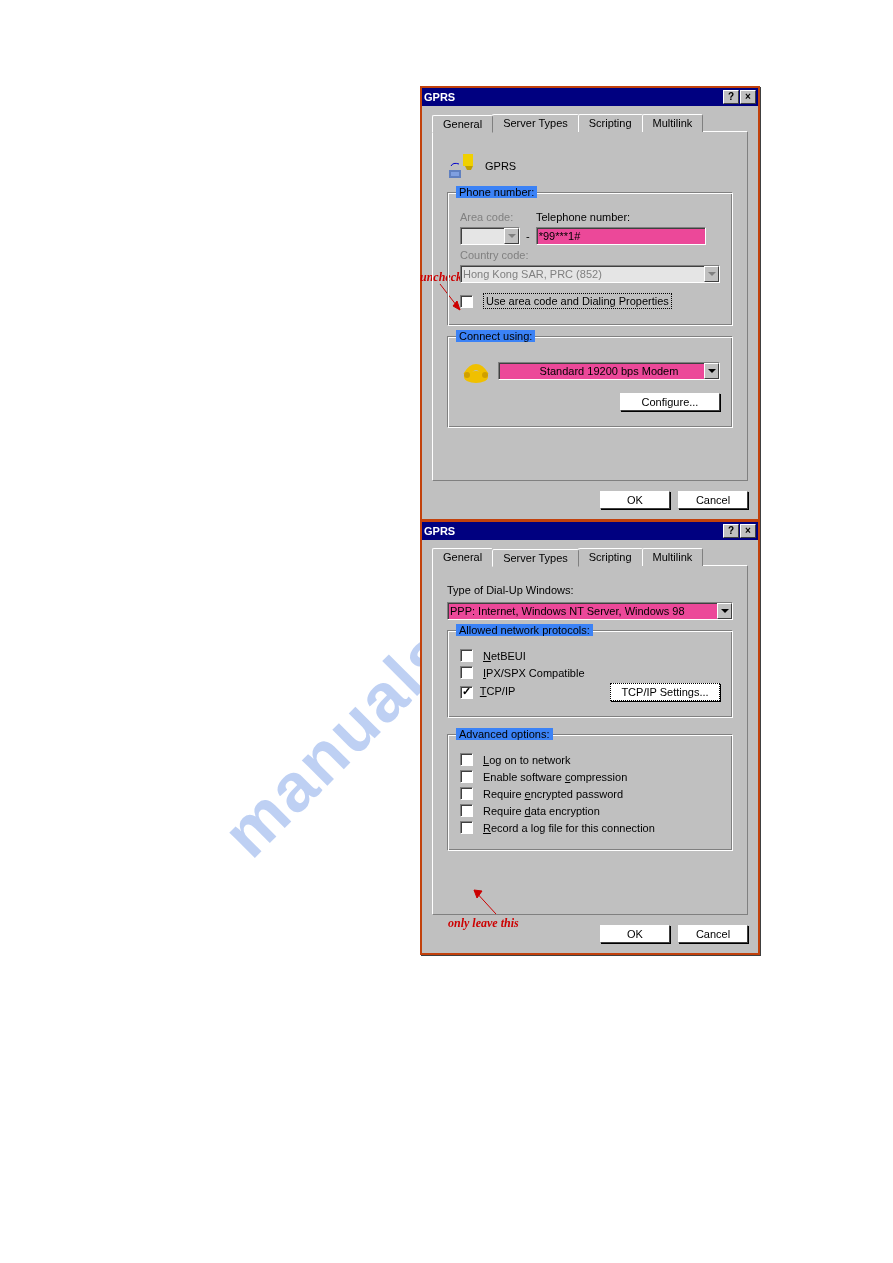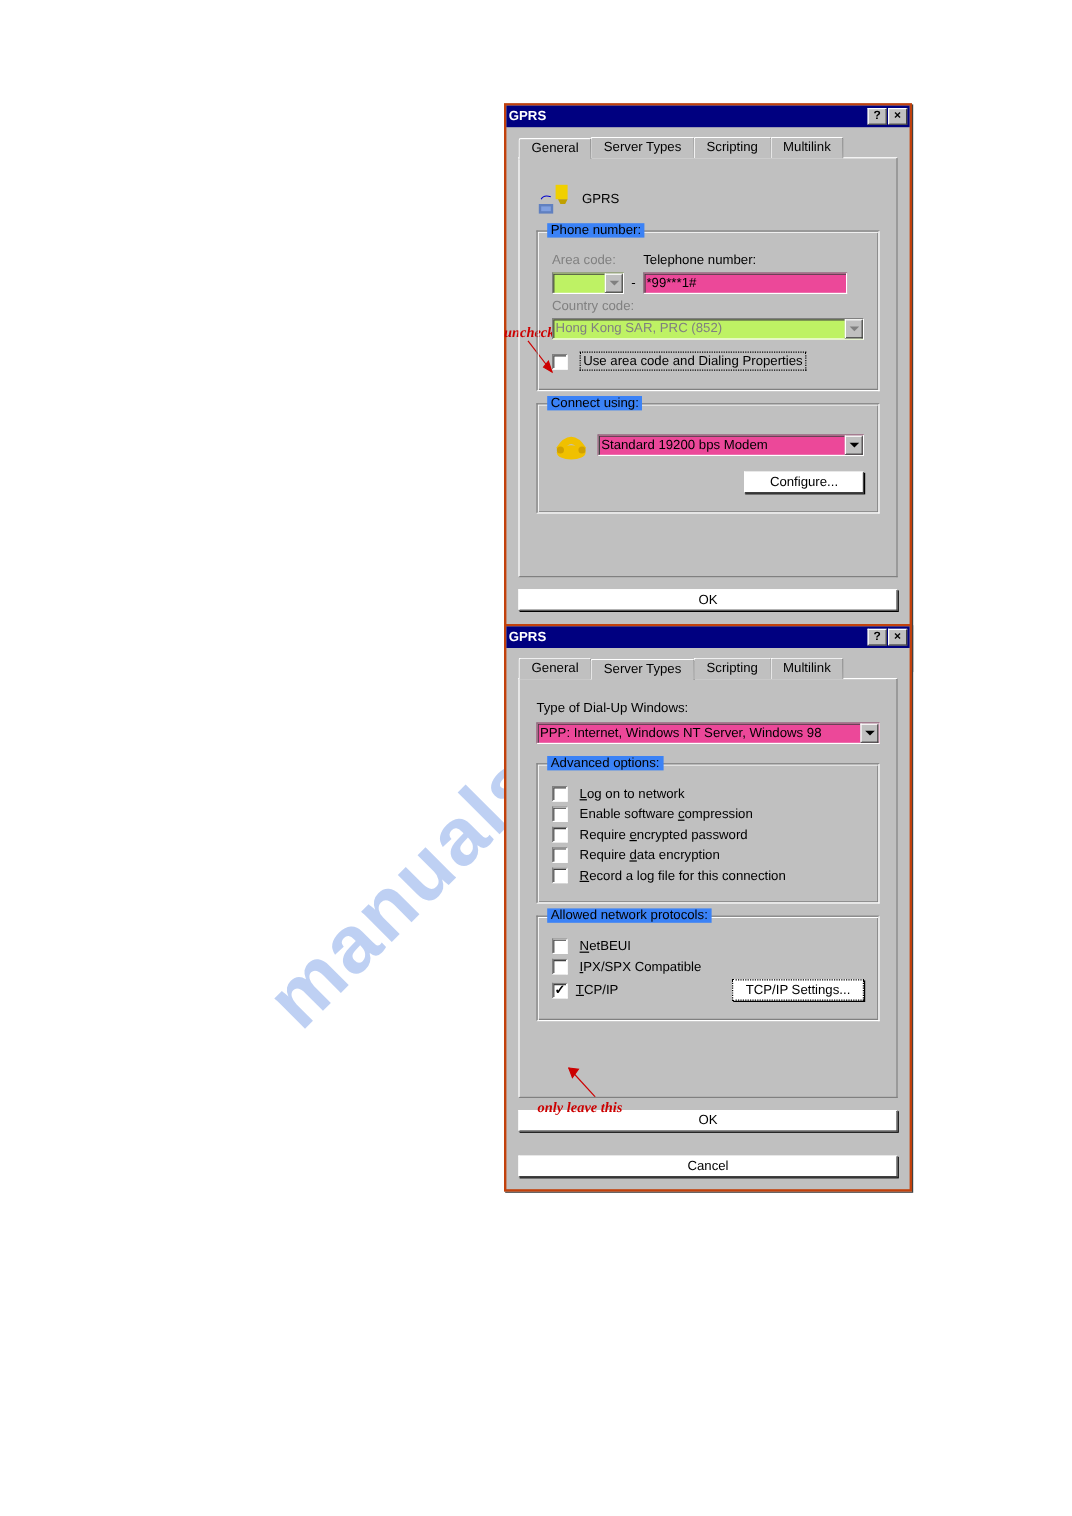--- a/index.html
+++ b/index.html
@@ -103,21 +103,21 @@
   .combo, .textin, .select {
     background: #ec4899;
     border: 1px solid #808080;
     border-right-color: #fff;
     border-bottom-color: #fff;
     box-shadow: inset 1px 1px 0 #404040;
     height: 18px;
     font-size: 11px;
     padding: 1px 2px;
   }
-  .combo.dim, .textin.dim { background: #bef264; color: #808080; }
+  .combo.dim, .textin.dim { background: #e5e5e5; color: #808080; }
   .combo-wrap { position: relative; display: inline-block; }
   .combo-btn {
     position: absolute; right: 1px; top: 1px;
     width: 15px; height: 16px;
     background: #c0c0c0;
     border: 1px solid #fff;
     border-right-color: #404040;
     border-bottom-color: #404040;
   }
   .combo-btn::after {
@@ -132,21 +132,21 @@
     border: 1px solid #fff;
     border-right-color: #404040;
     border-bottom-color: #404040;
     box-shadow: 1px 1px 0 #000;
     padding: 2px 14px;
     font-size: 11px;
     cursor: pointer;
     min-width: 70px;
     text-align: center;
   }
-  .btnrow { display: flex; gap: 20px; justify-content: flex-end; margin-top: 10px; flex-direction: column; }
+  .btnrow { display: flex; gap: 8px; justify-content: flex-end; margin-top: 10px; }
   .chk {
     width: 13px; height: 13px;
     background: #fff;
     border: 1px solid #808080;
     border-right-color: #fff;
     border-bottom-color: #fff;
     box-shadow: inset 1px 1px 0 #404040;
     display: inline-block;
     vertical-align: middle;
     margin-right: 4px;
@@ -250,21 +250,21 @@
         <span class="group-label">Connect using:</span>
         <div class="row">
           <span class="icon-phone">
             <svg viewBox="0 0 32 32">
                 <ellipse cx="16" cy="22" rx="12" ry="6" fill="#f0c000"></ellipse>
                 <path d="M6 20 Q16 4 26 20" stroke="#f0c000" stroke-width="6" fill="none"></path>
                 <circle cx="7" cy="20" r="3" fill="#d0a000"></circle>
                 <circle cx="25" cy="20" r="3" fill="#d0a000"></circle>
               </svg>
           </span>
-          <span class="combo-wrap" style="flex:1;"><input class="combo" style="width: 100%;" value="Standard 19200 bps Modem"><span class="combo-btn"></span></span>
+          <span class="combo-wrap" style="flex:1;"><input class="combo" style="width: 100%; text-align: center;" value="Standard 19200 bps Modem"><span class="combo-btn"></span></span>
         </div>
         <div class="row" style="justify-content:flex-end; margin-top:6px;">
           <div class="btn" style="min-width:100px;">Configure...</div>
         </div>
       </div>
     </div>
     <div class="btnrow">
       <div class="btn">OK</div>
       <div class="btn">Cancel</div>
     </div>
@@ -289,62 +289,62 @@
     <div class="tabstrip">
       <div class="tab">General</div>
       <div class="tab active">Server Types</div>
       <div class="tab">Scripting</div>
       <div class="tab">Multilink</div>
     </div>
     <div class="tabpanel" style="height:350px;">
       <div class="lbl" style="margin:4px 0 6px;">Type of Dial-Up Windows:</div>
       <span class="combo-wrap" style="width:100%; display:block;"><input class="combo" style="width: 100%;" value="PPP: Internet, Windows NT Server, Windows 98"><span class="combo-btn"></span></span>
 
-      <div class="group" style="margin-top:16px;">
-        <span class="group-label">Advanced options:</span>
-        <div class="row">
-            <span class="chk"></span>
-            <span class="chklabel"><u>L</u>og on to network</span>
-          </div>
-        <div class="row">
-            <span class="chk"></span>
-            <span class="chklabel">Enable software <u>c</u>ompression</span>
-          </div>
-        <div class="row">
-            <span class="chk"></span>
-            <span class="chklabel">Require <u>e</u>ncrypted password</span>
-          </div>
-        <div class="row">
-            <span class="chk"></span>
-            <span class="chklabel">Require <u>d</u>ata encryption</span>
-          </div>
-        <div class="row">
-            <span class="chk"></span>
-            <span class="chklabel"><u>R</u>ecord a log file for this connection</span>
-          </div>
-      </div>
-
       <div class="group">
         <span class="group-label">Allowed network protocols:</span>
         <div class="row">
             <span class="chk"></span>
             <span class="chklabel"><u>N</u>etBEUI</span>
           </div>
         <div class="row">
             <span class="chk"></span>
             <span class="chklabel"><u>I</u>PX/SPX Compatible</span>
           </div>
         <div class="row" style="justify-content:space-between;">
           <span>
             <span class="chk checked"></span>
             <span class="chklabel"><u>T</u>CP/IP</span>
           </span>
           <span class="btn dotted" style="min-width:110px; padding:2px 6px;">TCP/IP Settings...</span>
         </div>
       </div>
+
+      <div class="group" style="margin-top:16px;">
+        <span class="group-label">Advanced options:</span>
+        <div class="row">
+            <span class="chk"></span>
+            <span class="chklabel"><u>L</u>og on to network</span>
+          </div>
+        <div class="row">
+            <span class="chk"></span>
+            <span class="chklabel">Enable software <u>c</u>ompression</span>
+          </div>
+        <div class="row">
+            <span class="chk"></span>
+            <span class="chklabel">Require <u>e</u>ncrypted password</span>
+          </div>
+        <div class="row">
+            <span class="chk"></span>
+            <span class="chklabel">Require <u>d</u>ata encryption</span>
+          </div>
+        <div class="row">
+            <span class="chk"></span>
+            <span class="chklabel"><u>R</u>ecord a log file for this connection</span>
+          </div>
+      </div>
     </div>
     <div class="btnrow">
       <div class="btn">OK</div>
       <div class="btn">Cancel</div>
     </div>
   </div>
 </div>
 
 <div class="annot" style="left:448px; top:916px;">only leave this</div>
 <svg class="arrow" style="left:468px; top:884px; width:34px; height:34px;">

